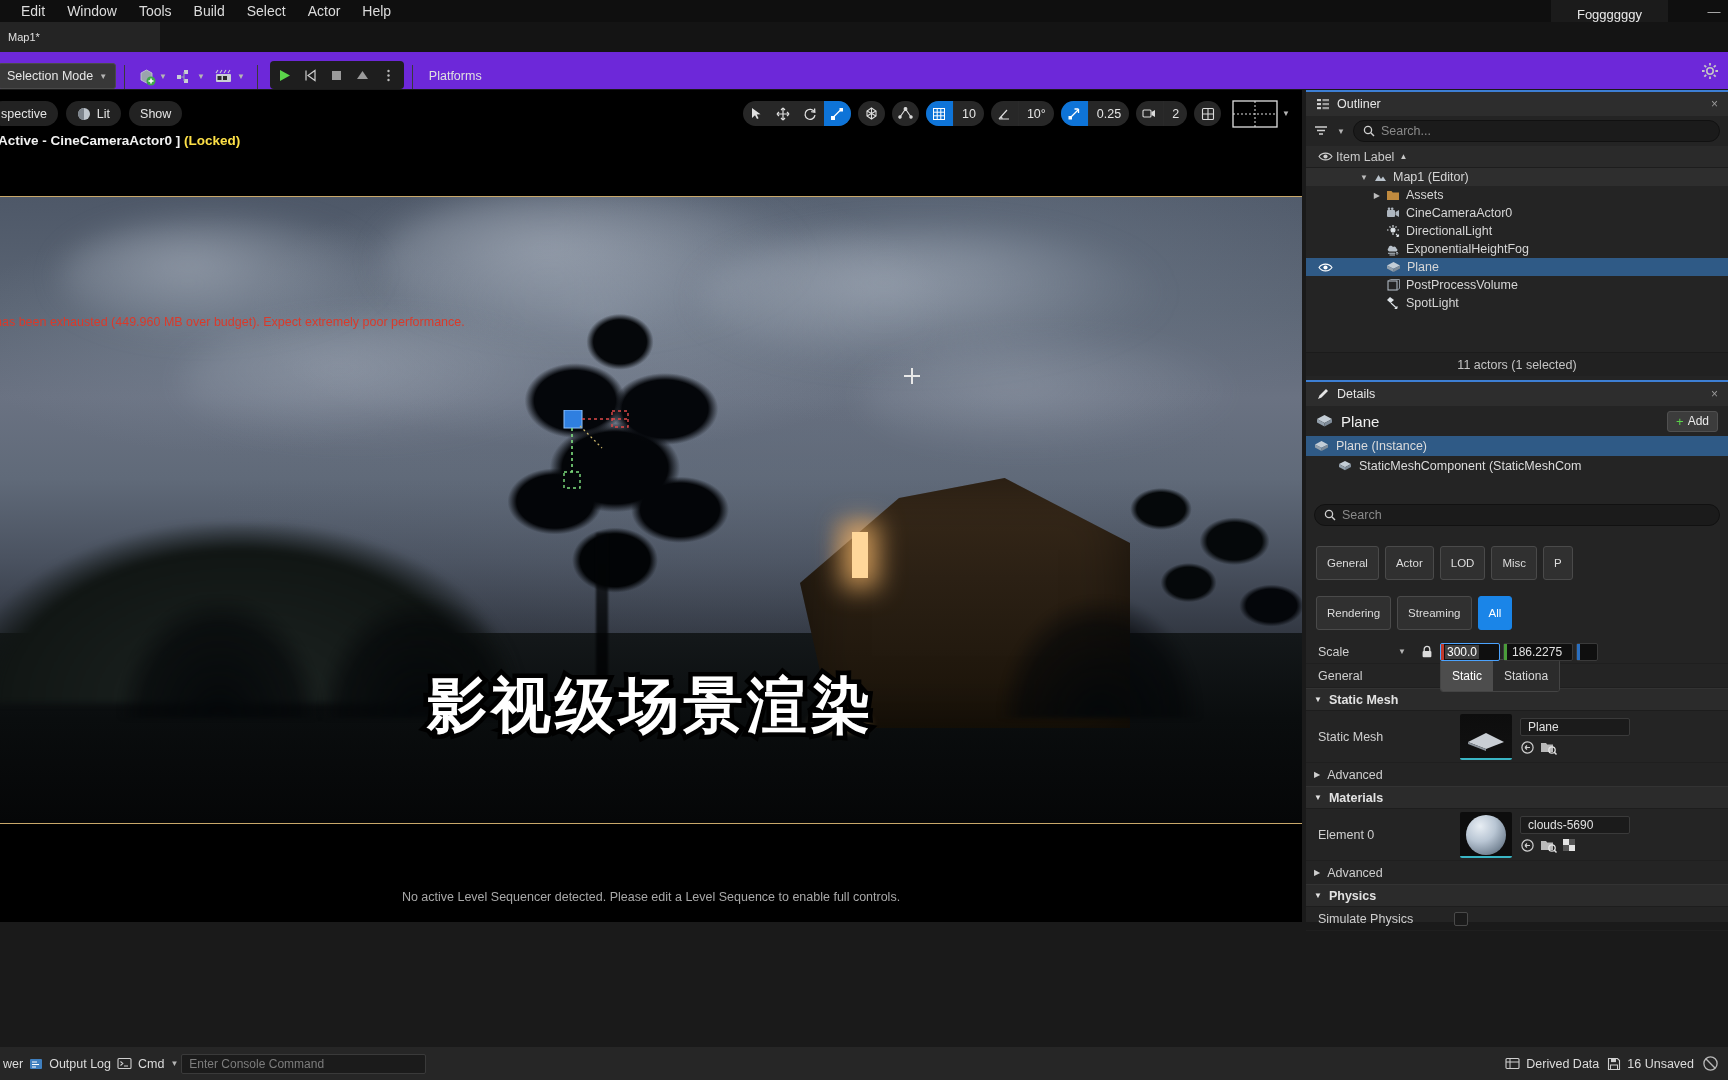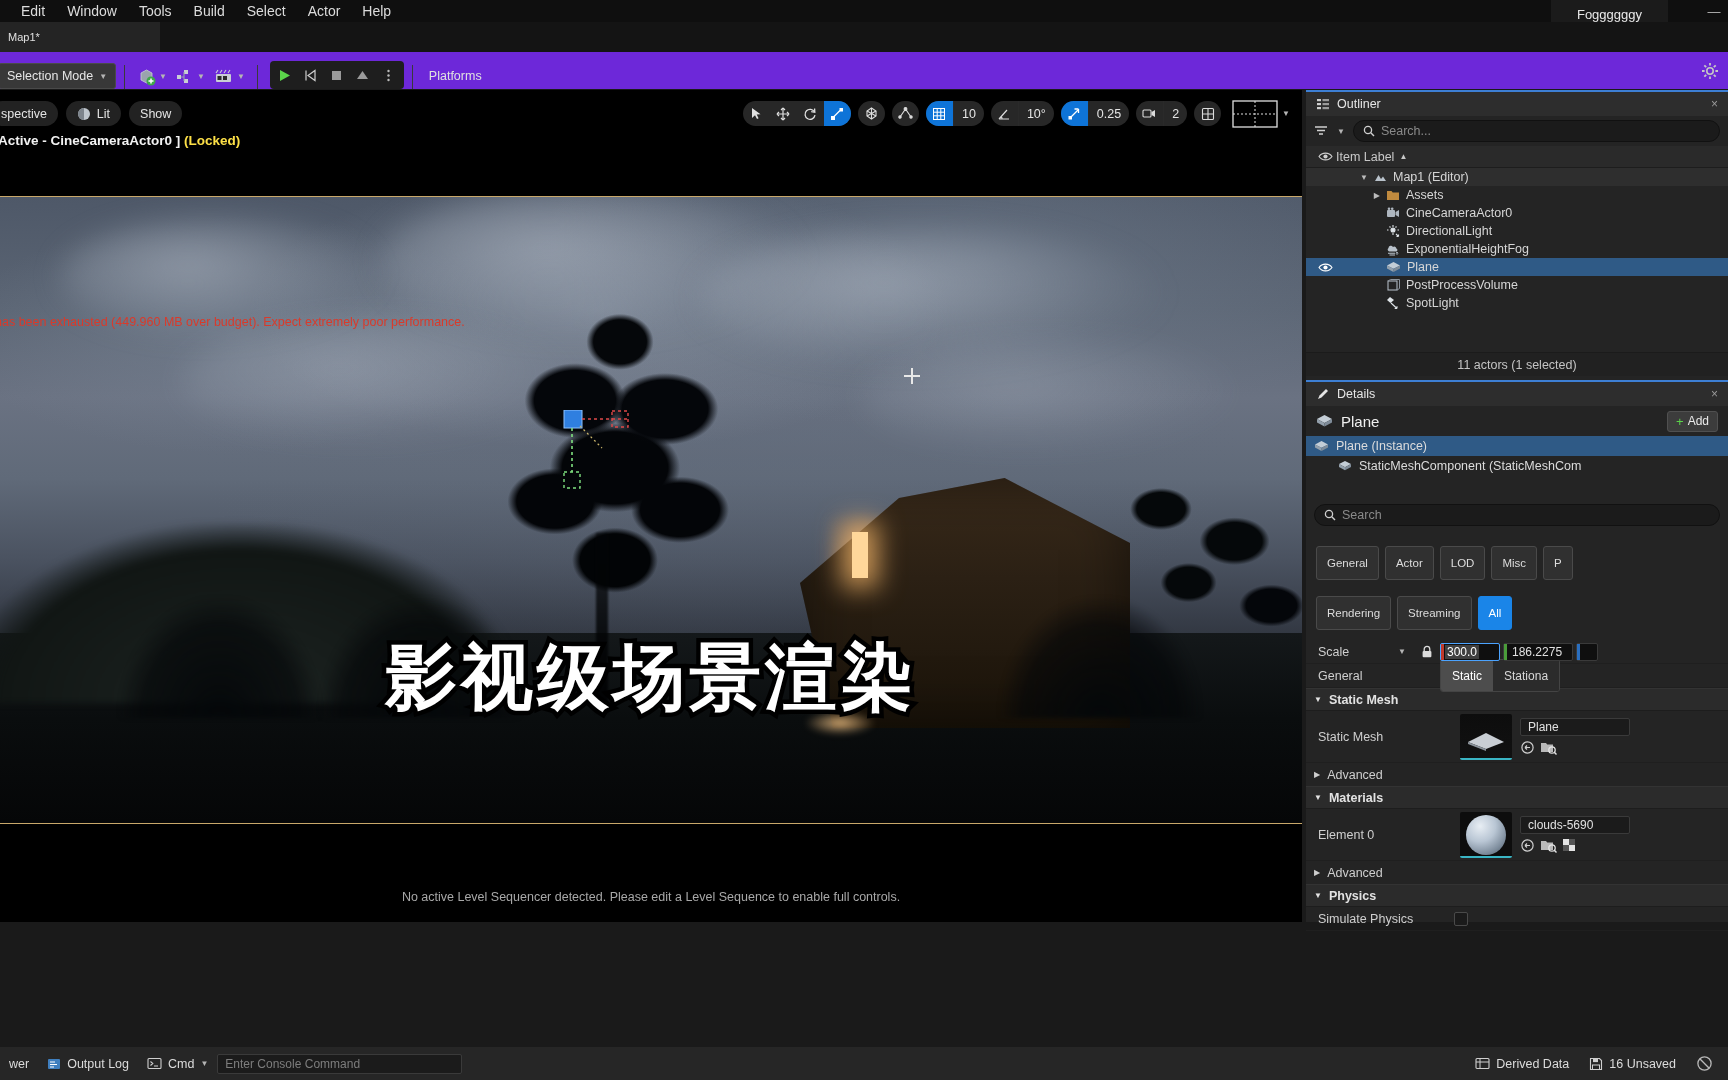--- a/index.html
+++ b/index.html
@@ -191,22 +191,22 @@
       radial-gradient(ellipse 46px 30px at 78% 62%, #04060a 0%,#04060a 55%, transparent 70%);
   }
   .crosshair { position:absolute; left:904px; top:278px; width:16px; height:16px; z-index:5; }
   .crosshair:before, .crosshair:after { content:""; position:absolute; background:#e8e8e8; }
   .crosshair:before { left:7px; top:0; width:1.5px; height:16px; }
   .crosshair:after { top:7px; left:0; width:16px; height:1.5px; }
 
   .gizmo { position:absolute; left:556px; top:320px; width:100px; height:90px; z-index:5; }
 
   .cn-title {
-    position:absolute; left:0; right:0; top:540px; text-align:center;
-    font-size:72px; font-weight:bold; color:#fff; letter-spacing:4px;
+    position:absolute; left:0; right:0; top:576px; text-align:center;
+    font-size:60px; font-weight:bold; color:#fff; letter-spacing:4px;
     font-family:"DejaVu Sans", sans-serif;
     -webkit-text-stroke:9px #000; paint-order:stroke fill;
     z-index:7;
   }
 
   .vp-bottom-msg {
     position:absolute; bottom:18px; left:0; right:0; text-align:center;
     font-size:12.5px; color:#a8a8a8; z-index:6;
   }
 
@@ -299,21 +299,21 @@
     min-width:110px;
   }
   .mini-icons { display:flex; gap:5px; margin-top:4px; color:#cfcfcf; }
 
   
   .statusbar {
     position:absolute; bottom:0; left:0; width:1728px; height:34px;
     background:#262626; display:flex; align-items:center; border-top:1px solid #1a1a1a;
   }
   .sb-item {
-    display:flex; align-items:center; gap:6px; height:24px; padding:0 9px;
+    display:flex; align-items:center; gap:6px; height:24px; padding:0 3px;
     font-size:12.5px; color:#dcdcdc;
   }
   .console-input {
     height:20px; width:245px; background:#1b1b1b; border:1px solid #3a3a3a;
     border-radius:2px; padding:0 7px; font-size:12px; color:#7d7d7d;
     display:flex; align-items:center;
   }
   .sb-right { margin-left:auto; display:flex; align-items:center; gap:2px; padding-right:6px; }
   svg { display:block; }
 </style>

